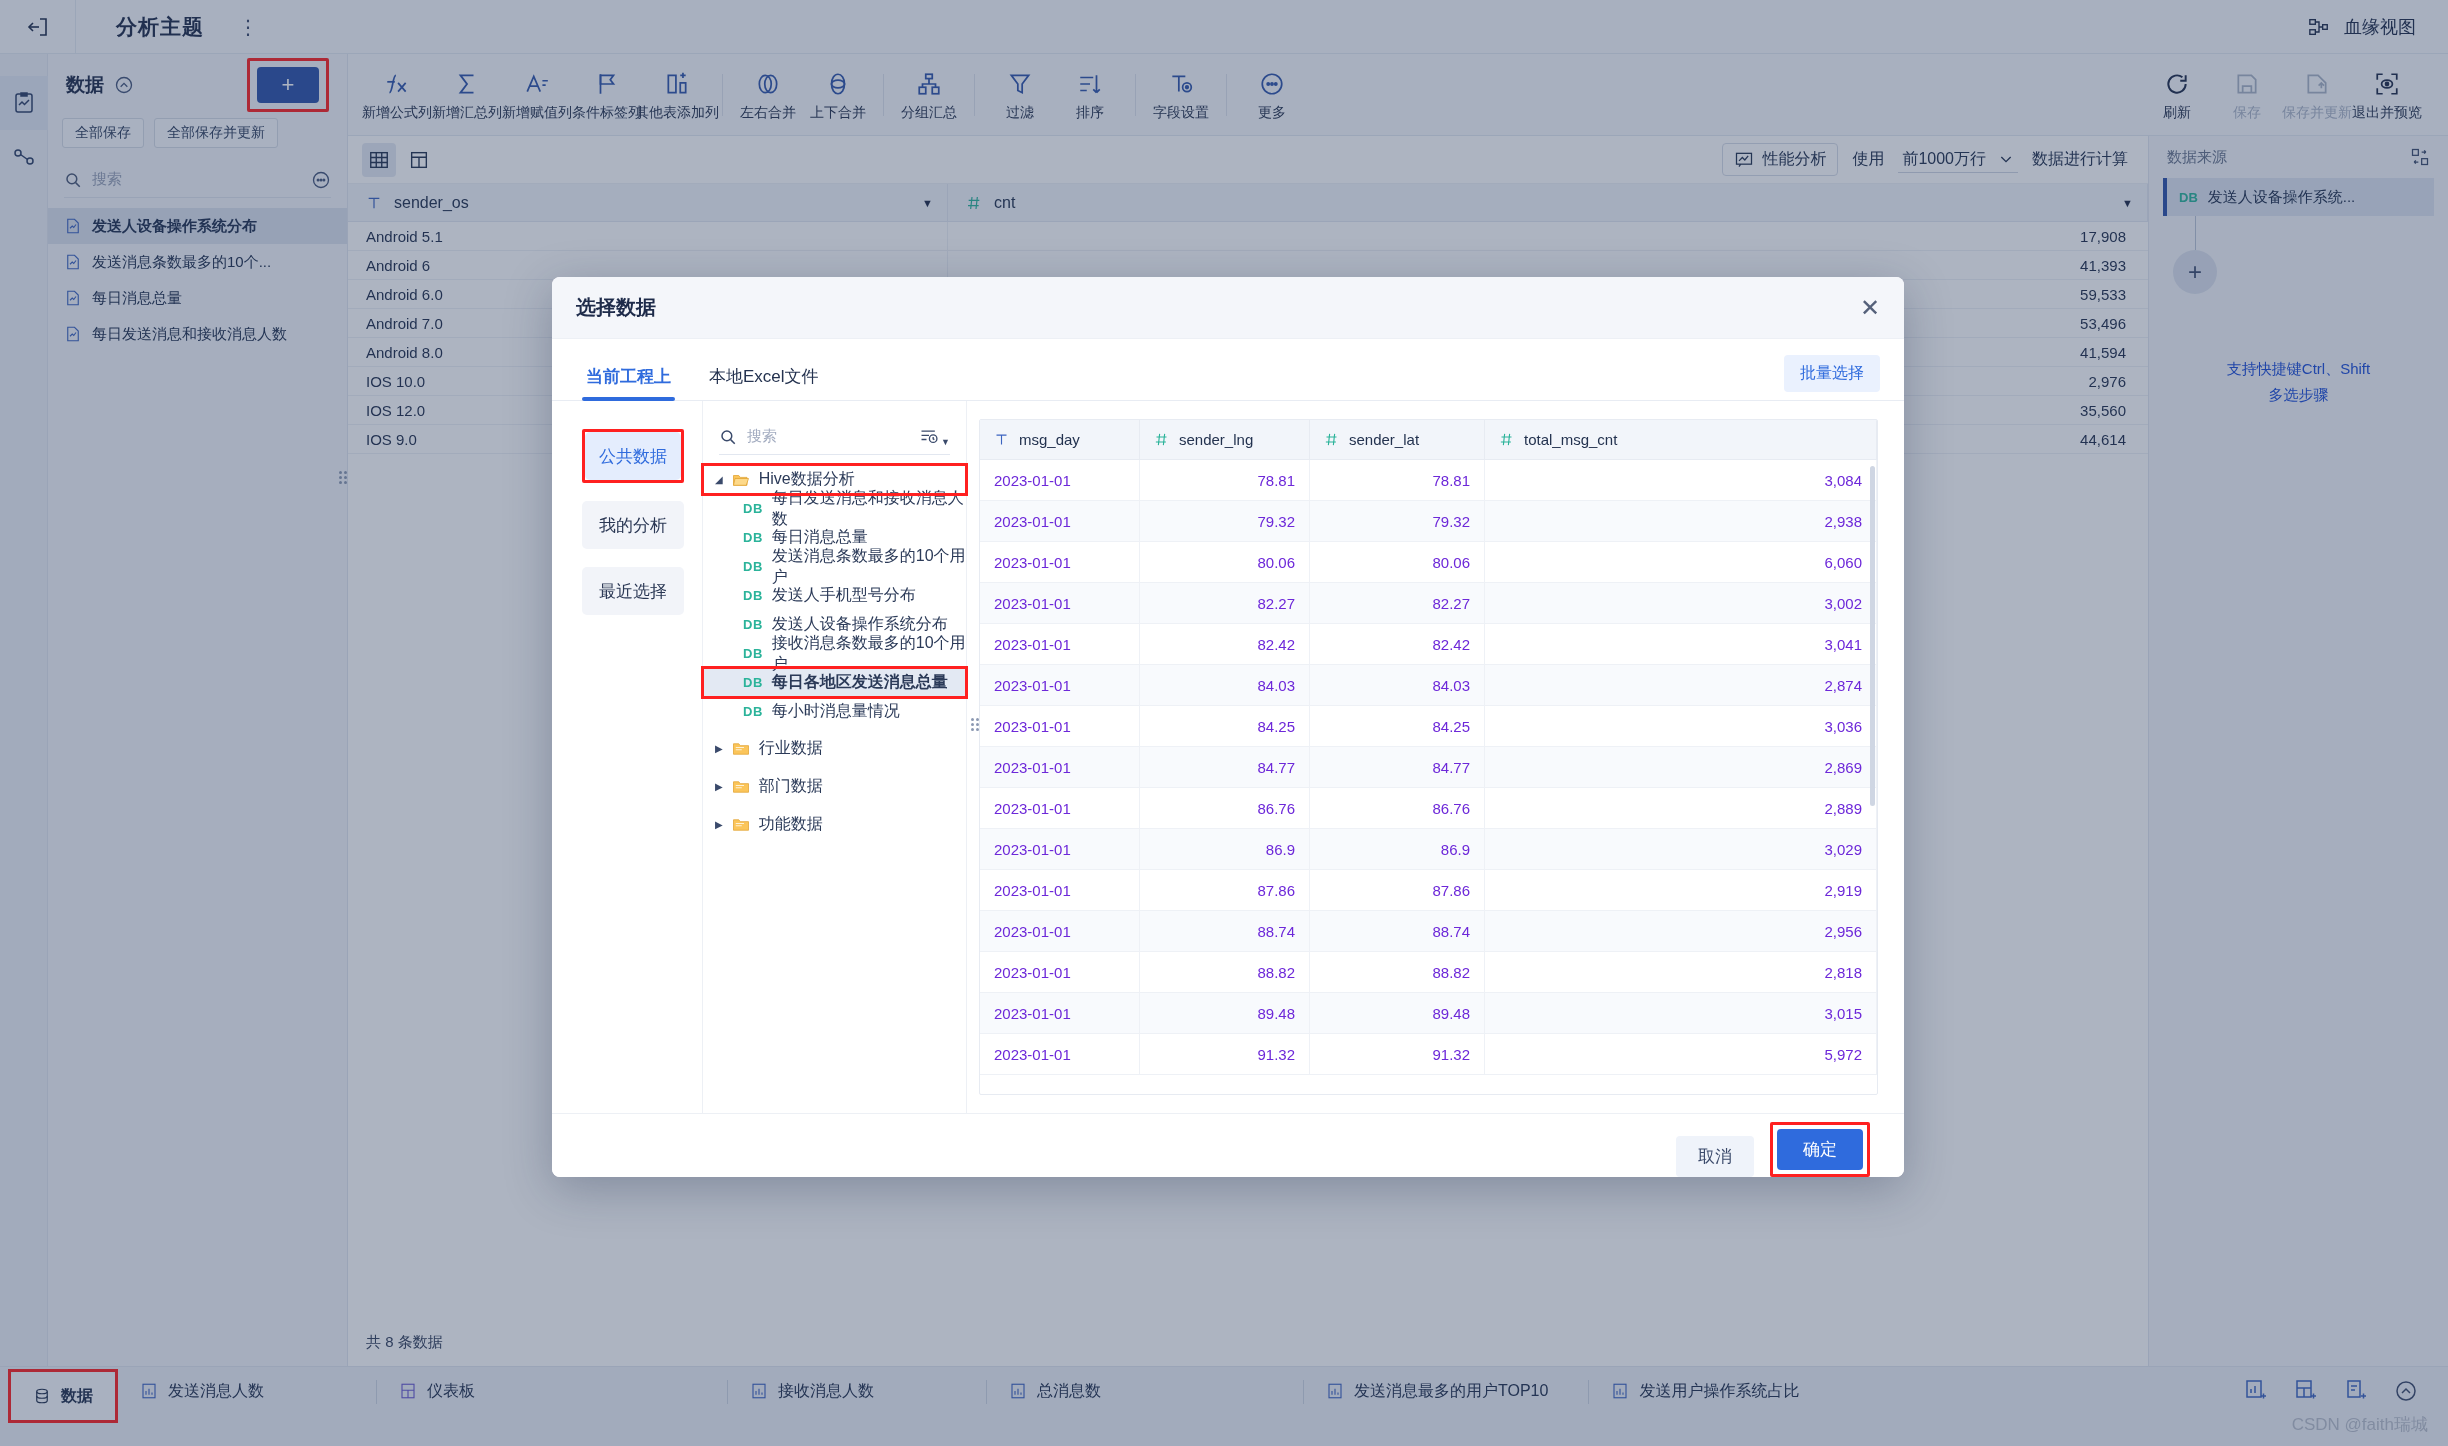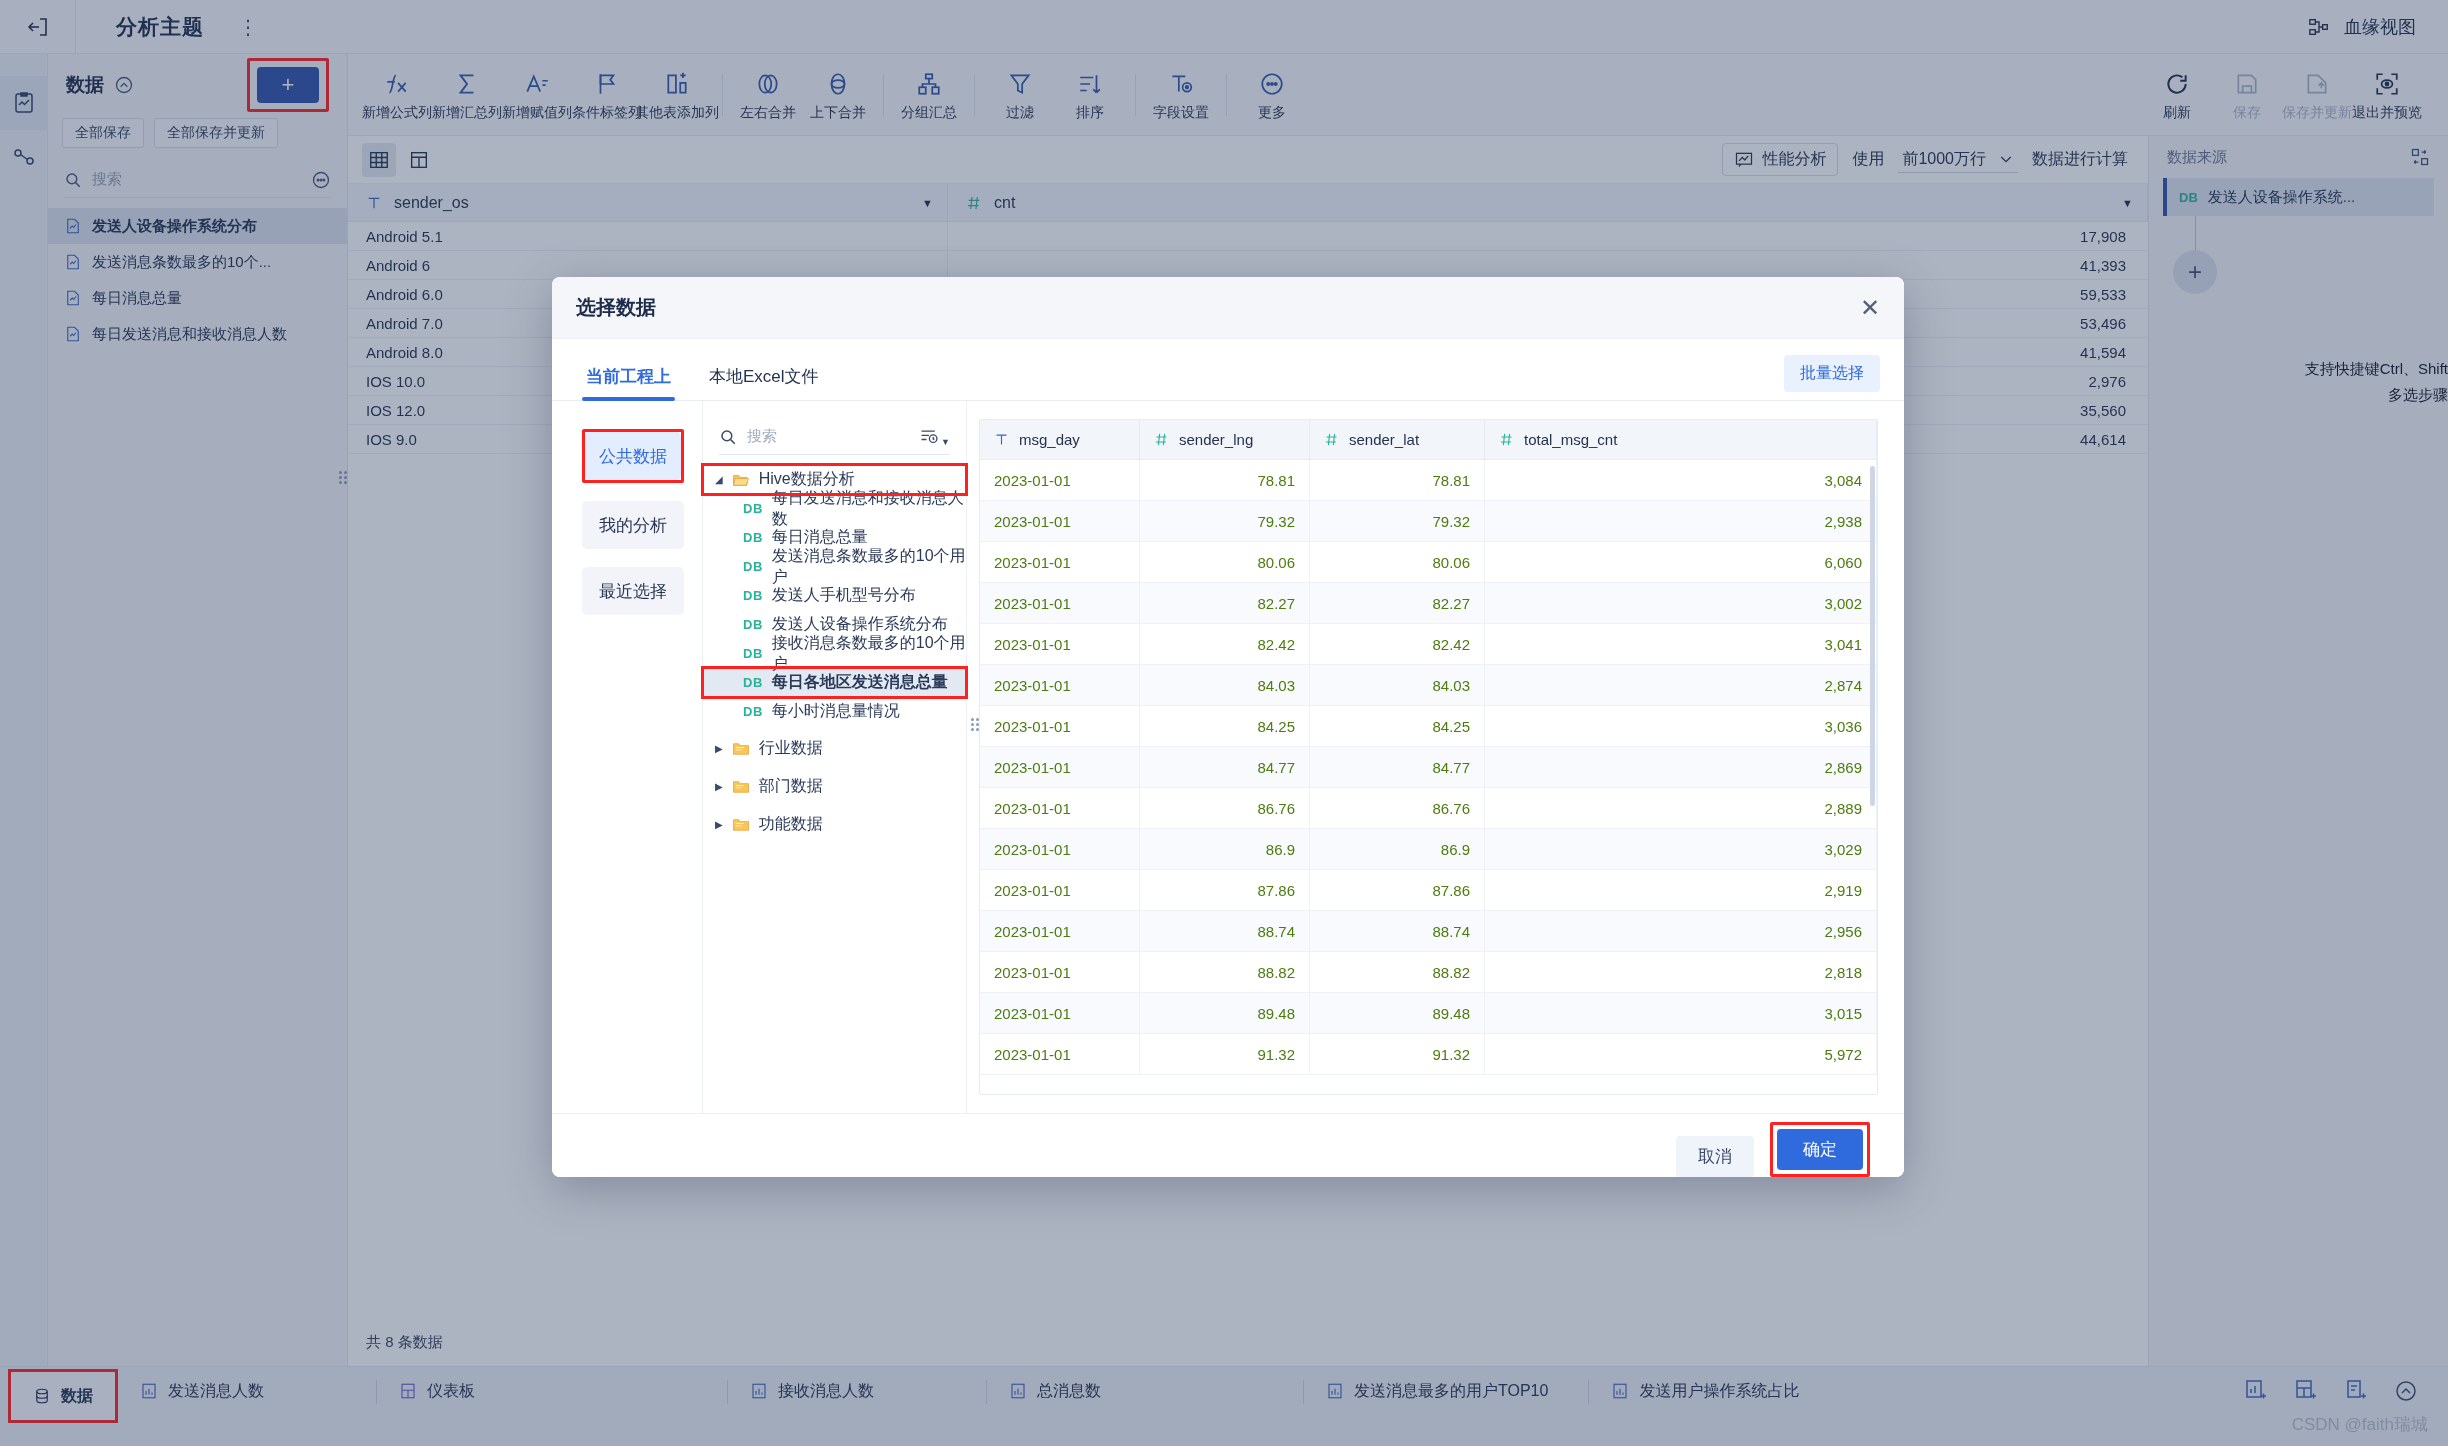--- a/index.html
+++ b/index.html
@@ -91,21 +91,21 @@
   
   .rpanel { position:absolute; top:136px; right:0; width:300px; bottom:80px; background:#f4f6fa;
             border-left:1px solid #e1e6ef; }
   .rp-head { height:42px; display:flex; align-items:center; padding: 0 18px; font-size:15px; color:#66738c;}
   .rp-head .sw { margin-left:auto; color:#3c4c6e;}
   .rp-node { margin: 0 14px; height:38px; display:flex; align-items:center; gap:10px; background:#dde4f0;
              border-left:4px solid #2c52a8; padding-left:12px; font-size:15px; color:#20304f;}
   .rp-connector { width:1px; height:34px; background:#b9c3d6; margin-left:46px; }
   .rp-plus { width:44px;height:44px;border-radius:50%;background:#dbe1ed;display:flex;align-items:center;
              justify-content:center; margin-left:24px; color:#3c4c6e; font-size:24px;}
-  .rp-hint { text-align:right; margin-top:62px; font-size:15px; color:#0f172a; line-height:1.7;}
+  .rp-hint { text-align:center; margin-top:62px; font-size:15px; color:#1d4ed8; line-height:1.7;}
 
   
   .bottom { position:absolute; left:0; bottom:0; width:2448px; height:80px; background:#eef1f7;
             border-top:1px solid #e1e6ef; display:flex; align-items:flex-start; }
   .btab { height:48px; display:flex; align-items:center; gap:10px; padding: 0 22px; font-size:16px; color:#22314f;}
   .btab.active { background:#f8fafd; border-radius:4px 4px 0 0; font-weight:700;}
   .btab-wrap { border:3px solid #ff2020; margin: 2px 0 0 8px;}
   .bsep { width:1px;height:24px;background:#cdd5e2;margin-top:13px;}
   .bright { margin-left:auto; display:flex; align-items:center; gap:26px; padding: 12px 30px 0 0;}
   .wm { position:absolute; right:20px; bottom:10px; font-size:17px; color:#b9bfcc; }
@@ -144,21 +144,21 @@
   .tnode.folder { padding-left:12px; }
   .tnode.sel { background:#e3e9f3; font-weight:700; }
   .tnode .db { color:#2bb39a; font-size:13px; font-weight:700; letter-spacing:.5px;}
   .red-outline { outline:3px solid #ff2020; outline-offset:-1px; }
   .m-prev { flex:1; padding: 18px 26px 0 12px; }
   .pgrid { border:1px solid #e7ebf2; border-radius:2px; overflow:hidden; height:676px; position:relative;}
   .ph-row { display:flex; height:40px; background:#f2f5fa; border-bottom:1px solid #e7ebf2;}
   .ph-row .c { display:flex; align-items:center; gap:10px; font-size:15px; color:#23324f; padding-left:14px;
                border-right:1px solid #e7ebf2;}
   .pw1{width:160px}.pw2{width:170px}.pw3{width:175px}.pw4{flex:1}
-  .pr { display:flex; height:41px; border-bottom:1px solid #eef1f6; font-size:15px; color:#4d7c0f;}
+  .pr { display:flex; height:41px; border-bottom:1px solid #eef1f6; font-size:15px; color:#6d28d9;}
   .pr:nth-child(even) { background:#f8fafd; }
   .pr .c { display:flex; align-items:center; border-right:1px solid #eef1f6; }
   .pr .c.l { padding-left:14px; }
   .pr .c.r { justify-content:flex-end; padding-right:14px; }
   .pscroll { position:absolute; right:2px; top:46px; width:5px; height:340px; background:#cfd6e3; border-radius:3px;}
   .m-foot { height:64px; border-top:1px solid #edf0f5; display:flex; align-items:flex-end; justify-content:flex-end;
             padding-right:34px; gap:16px; background:#fff;}
   .btn-cancel { background:#eff3fa; color:#3b4a6b; font-size:17px; border-radius:4px; padding:9px 22px;}
   .btn-ok { background:#2f6bdd; color:#fff; font-size:17px; border-radius:4px; padding:9px 26px;}
   .btn-ok-wrap { border:3px solid #ff2020; padding:4px; border-radius:2px; }

